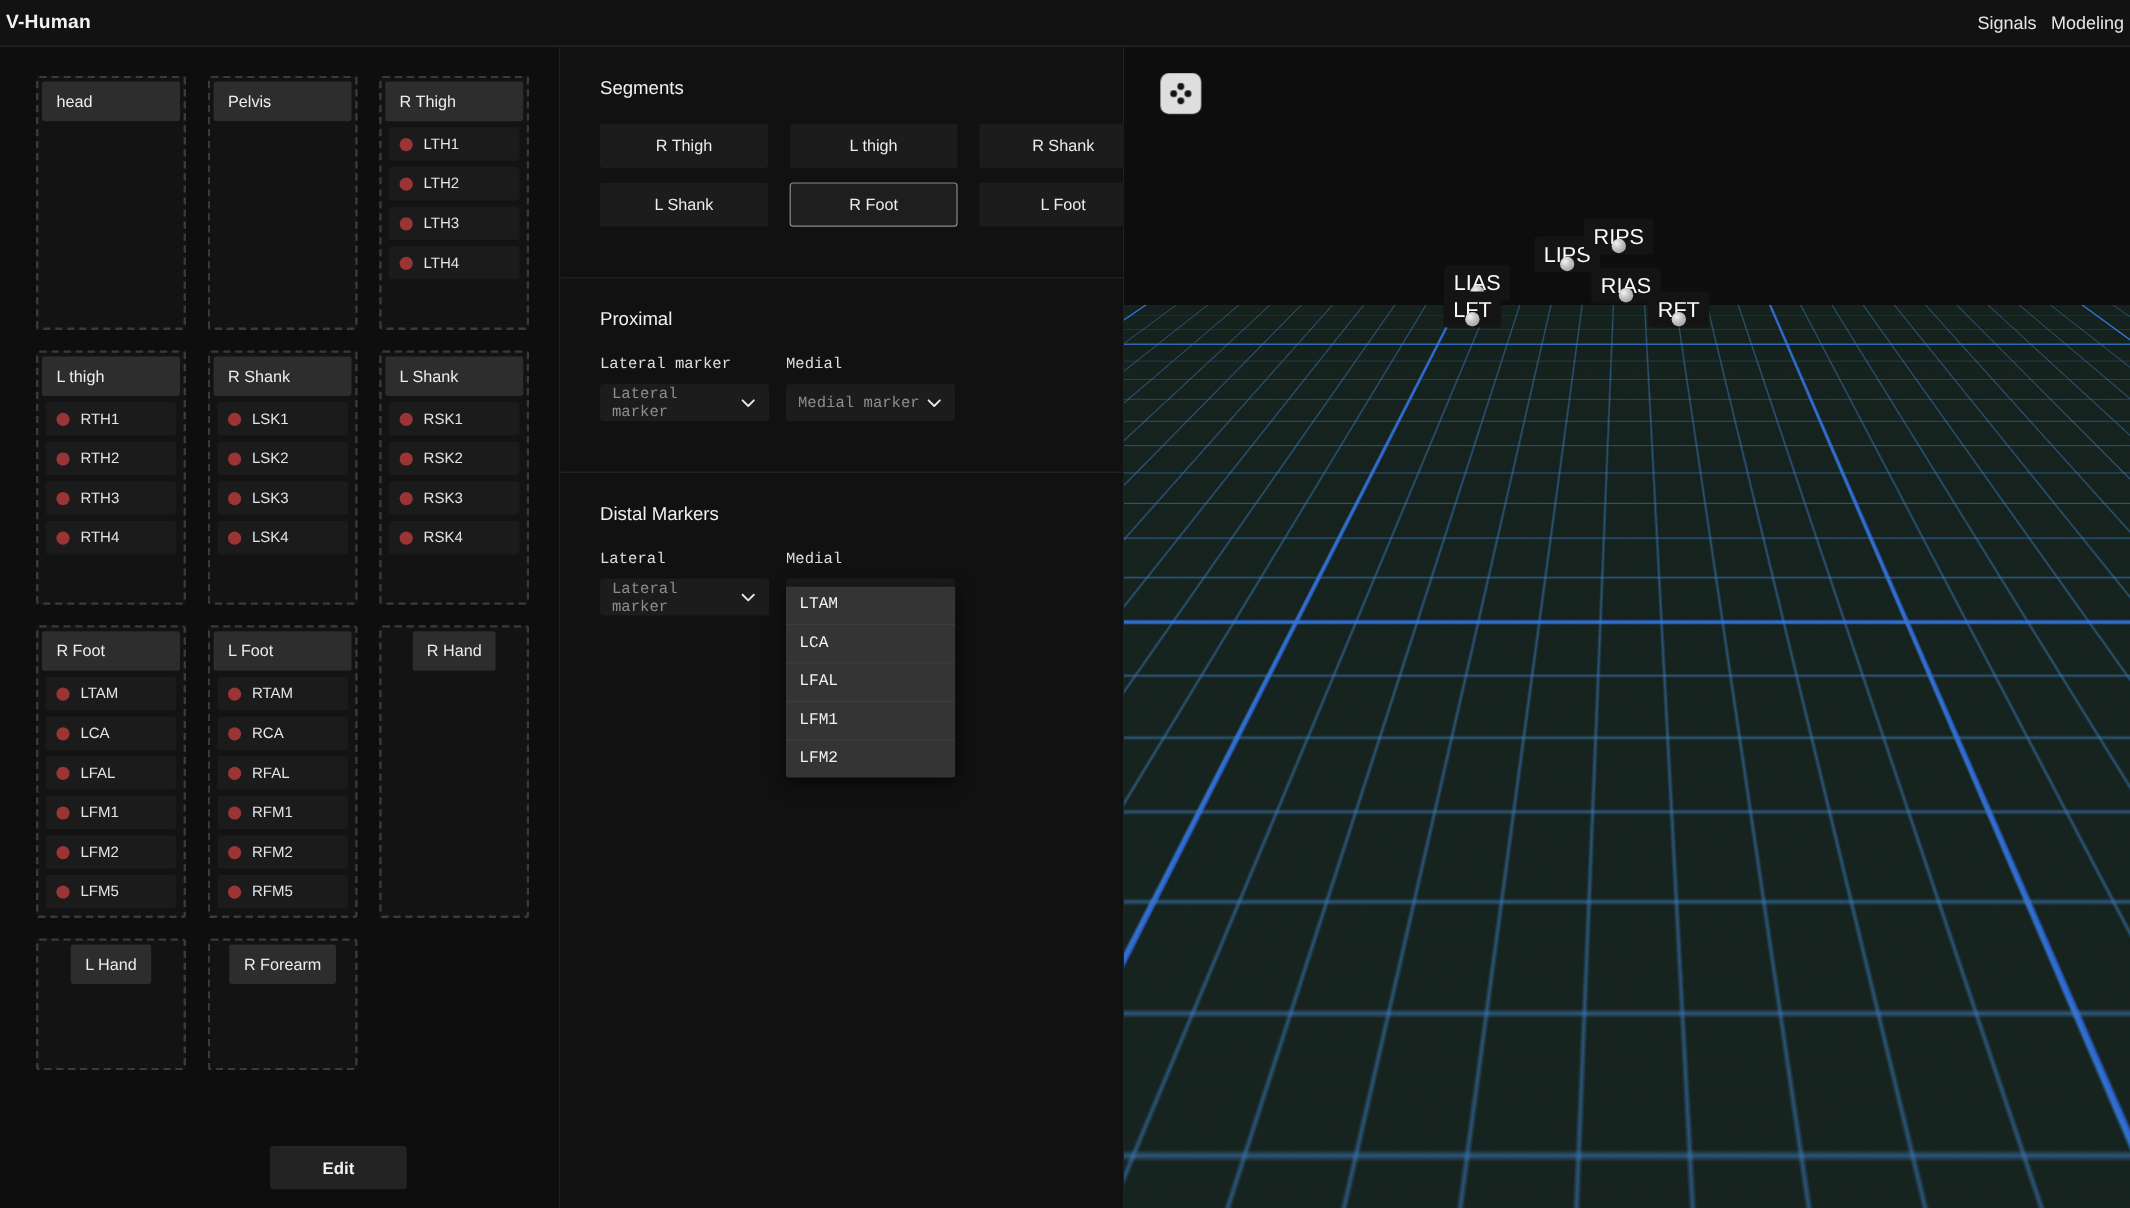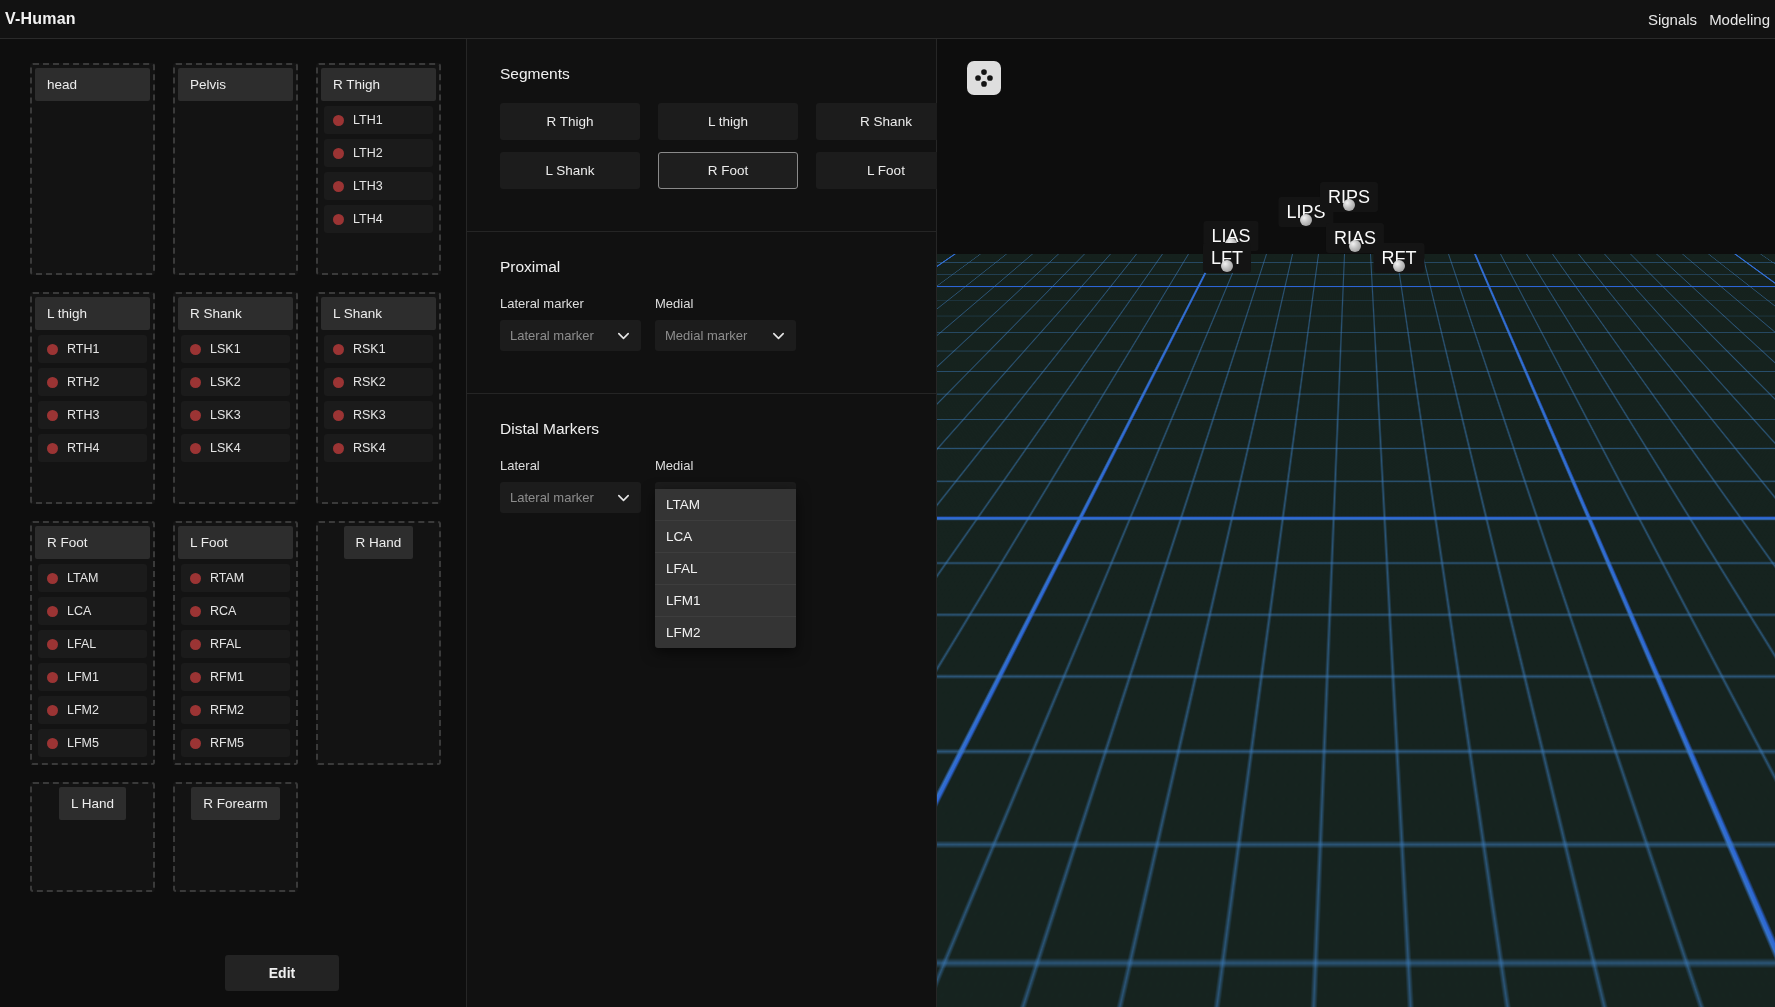--- a/index.html
+++ b/index.html
@@ -89,21 +89,21 @@
   .ctitle { font-size: 15.5px; color: #f0f0f0; margin-bottom: 20px; }
   .segbtn-grid { display: grid; grid-template-columns: repeat(3, 140px); gap: 12px 18px; }
   .segbtn {
     background: #1c1c1c; color: #ececec;
     border: 1px solid transparent; border-radius: 3px;
     font-family: inherit; font-size: 13.5px;
     padding: 10px 4px; cursor: pointer; text-align: center;
   }
   .segbtn.active { border-color: #8a8a8a; background: #1e1e1e; }
 
-  .field-row { display: flex; gap: 14px; }
+  .field-row { display: flex; gap: 14px; font-family: Liberation Mono, monospace; }
   .field { width: 141px; position: relative; }
   .flabel { font-size: 13px; color: #dedede; margin-bottom: 9px; }
   .select {
     background: #1c1c1c; border: none; border-radius: 3px;
     height: 31px; display: flex; align-items: center;
     padding: 0 10px; cursor: pointer;
     font-size: 13px; color: #8d8d8d;
     position: relative;
   }
   .select .ph { flex: 1; }

